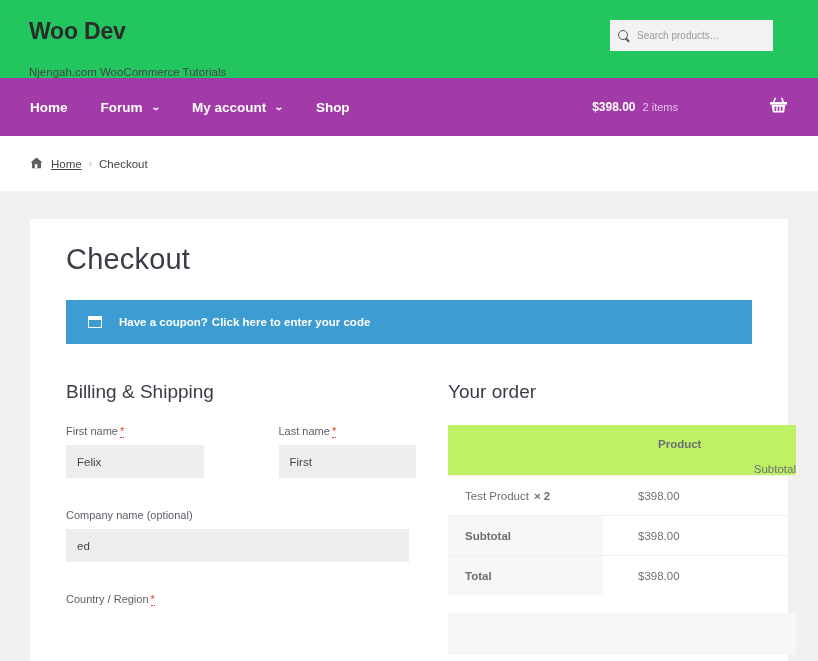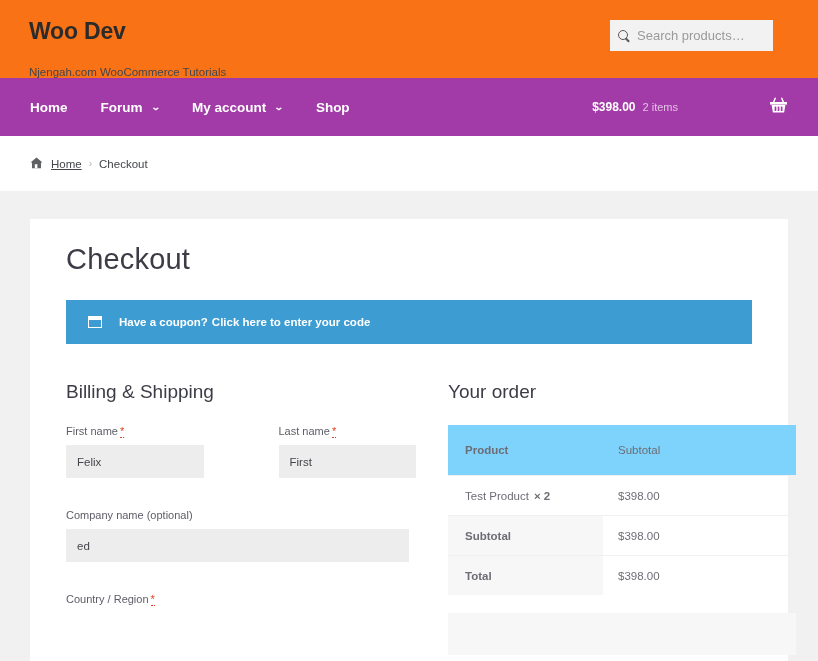--- a/index.html
+++ b/index.html
@@ -9,21 +9,21 @@
     width: 818px;
     height: 661px;
     overflow: hidden;
     background: #ffffff;
     font-family: "Liberation Sans", sans-serif;
     -webkit-font-smoothing: antialiased;
   }
 
   
   .site-header {
-    background: #f97316;
+    background: #22c55e;
     height: 78px;
     position: relative;
   }
   .brand {
     position: absolute;
     left: 29px;
     top: 19px;
   }
   .site-title {
     font-size: 23px;
@@ -67,21 +67,21 @@
   }
   .header-search .mag::after {
     content: "";
     position: absolute;
     width: 5px; height: 1.6px;
     background: #5a5a5a;
     transform: rotate(45deg);
     left: 7px; top: 9px;
   }
   .header-search .ph {
-    font-size: 13px;
+    font-size: 10px;
     color: #9a9a9a;
     white-space: nowrap;
     overflow: hidden;
     text-align: center;
   }
 
   
   .navbar {
     background: #a23ba8;
     height: 58px;
@@ -273,28 +273,30 @@
     font-size: 7px;
     color: #9b9b9b;
     line-height: 1;
   }
   .field-gap { height: 15px; }
 
   
   .order-table { width: 348px; }
   .order-head-row {
     display: flex;
-    background: #7dd3fc;
+    background: #bef264;
     height: 50px;
     align-items: flex-end;
+    flex-direction: column;
   }
   .order-row {
     display: flex;
     height: 40px;
     align-items: center;
+    gap: 20px;
   }
   .order-row.shaded-left .cell-label { background: #f7f7f7; }
   .cell-label {
     width: 155px;
     height: 100%;
     display: flex;
     align-items: center;
     padding-left: 17px;
     font-size: 11.5px;
     color: #6d6d75;

